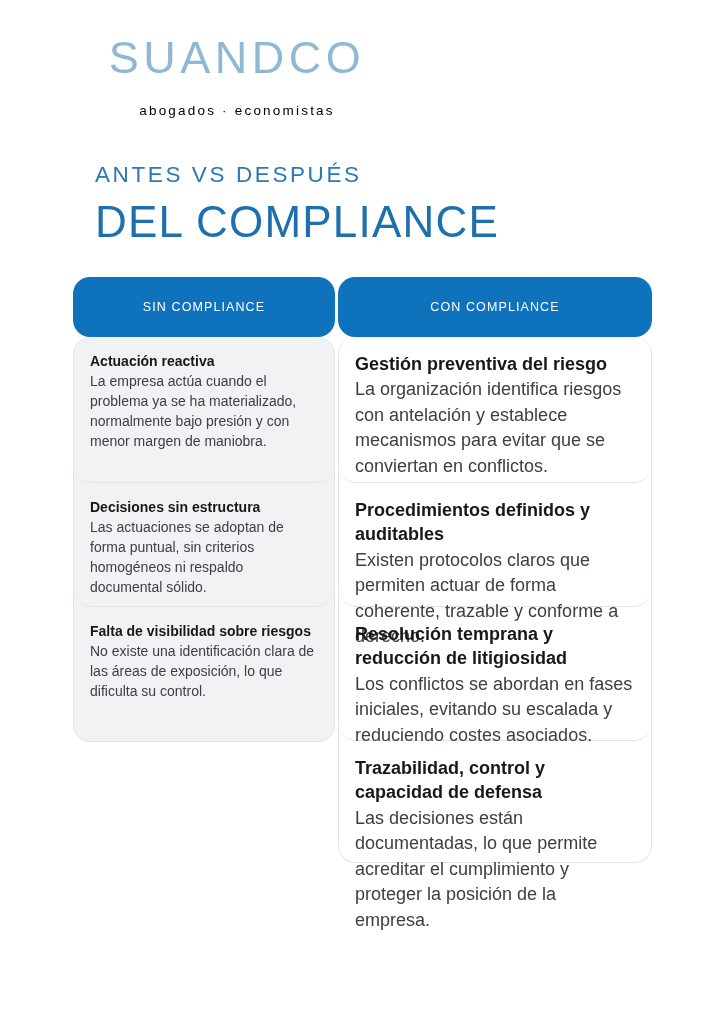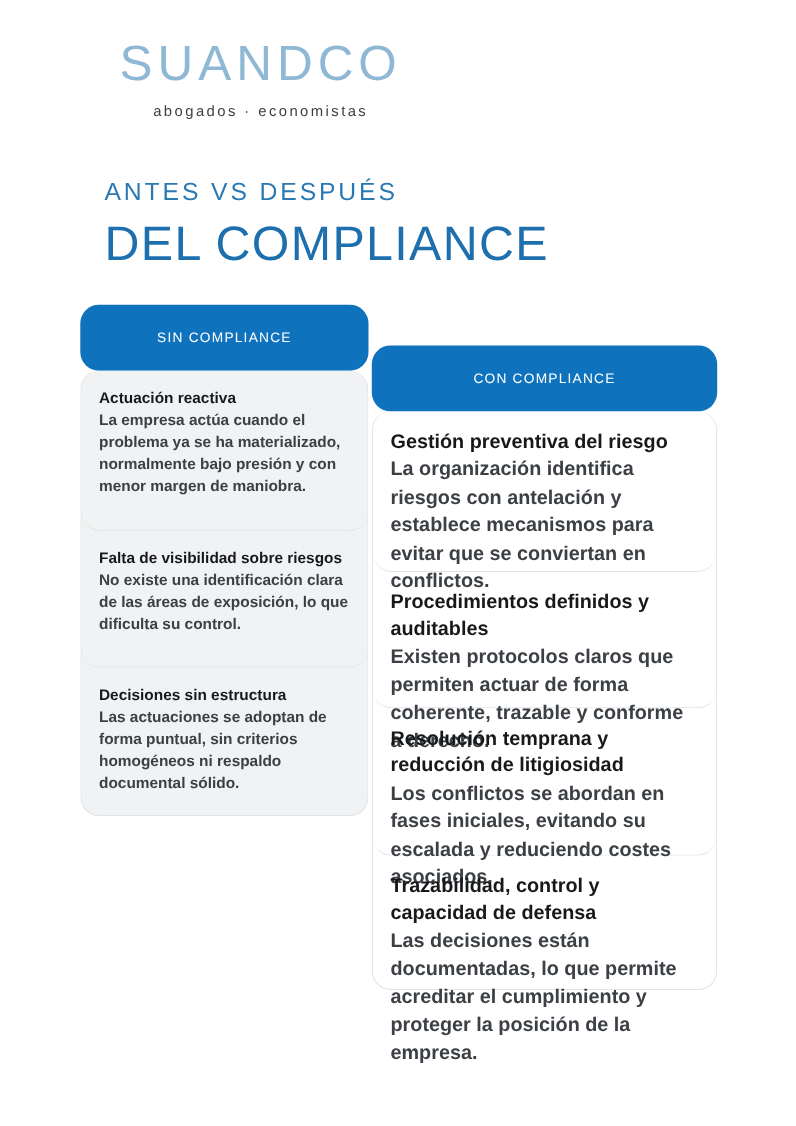--- a/index.html
+++ b/index.html
@@ -31,26 +31,26 @@
   .logo-word {
     font-family: "Liberation Sans", sans-serif;
     font-size: 45px;
     font-weight: 300;
     letter-spacing: 4.5px;
     color: #8fb8d4;
     line-height: 1.05;
     white-space: nowrap;
   }
   .logo-tagline {
-    margin-top: 12px;
+    margin-top: 22px;
     font-family: "Liberation Sans", sans-serif;
     font-size: 13.5px;
     font-weight: 300;
     letter-spacing: 2.2px;
-    color: #404040;
+    color: #000000;
     white-space: nowrap;
   }
 
   
   .headline-block {
     position: absolute;
     left: 95px;
     top: 163px;
     width: 600px;
   }
@@ -80,21 +80,21 @@
     width: 579px;
     display: flex;
     gap: 3px;
   }
   .col {
     display: flex;
     flex-direction: column;
     flex: 0 0 auto;
   }
   .col-left  { width: 262px; }
-  .col-right { width: 314px; margin-top: 37px; }
+  .col-right { width: 314px; }
 
   .col-head {
     height: 60px;
     background: #0f72bd;
     display: flex;
     align-items: center;
     justify-content: center;
     color: #ffffff;
     font-size: 12.5px;
     font-weight: 400;
@@ -131,21 +131,21 @@
 
   .cell-title {
     font-size: 14px;
     font-weight: 700;
     color: #17181a;
     line-height: 1.35;
     margin-bottom: 1px;
   }
   .cell-body {
     font-size: 14px;
-    font-weight: 700;
+    font-weight: 400;
     color: #3c4045;
     line-height: 1.42;
   }
   .cells-right .cell-title,
   .cells-right .cell-body { font-size: 18px; }
 </style>
 </head>
 <body>
 
 <div class="page">
@@ -165,27 +165,27 @@
     <div class="col col-left">
       <div class="col-head">SIN COMPLIANCE</div>
       <div class="cells cells-left">
 
         <div class="cell">
           <div class="cell-title">Actuación reactiva</div>
           <div class="cell-body">La empresa actúa cuando el problema ya se ha materializado, normalmente bajo presión y con menor margen de maniobra.</div>
         </div>
 
         <div class="cell">
+          <div class="cell-title">Decisiones sin estructura</div>
+          <div class="cell-body">Las actuaciones se adoptan de forma puntual, sin criterios homogéneos ni respaldo documental sólido.</div>
+        </div>
+
+        <div class="cell">
           <div class="cell-title">Falta de visibilidad sobre riesgos</div>
           <div class="cell-body">No existe una identificación clara de las áreas de exposición, lo que dificulta su control.</div>
-        </div>
-
-        <div class="cell">
-          <div class="cell-title">Decisiones sin estructura</div>
-          <div class="cell-body">Las actuaciones se adoptan de forma puntual, sin criterios homogéneos ni respaldo documental sólido.</div>
         </div>
 
 
 
       </div>
     </div>
 
     <div class="col col-right">
       <div class="col-head">CON COMPLIANCE</div>
       <div class="cells cells-right">

